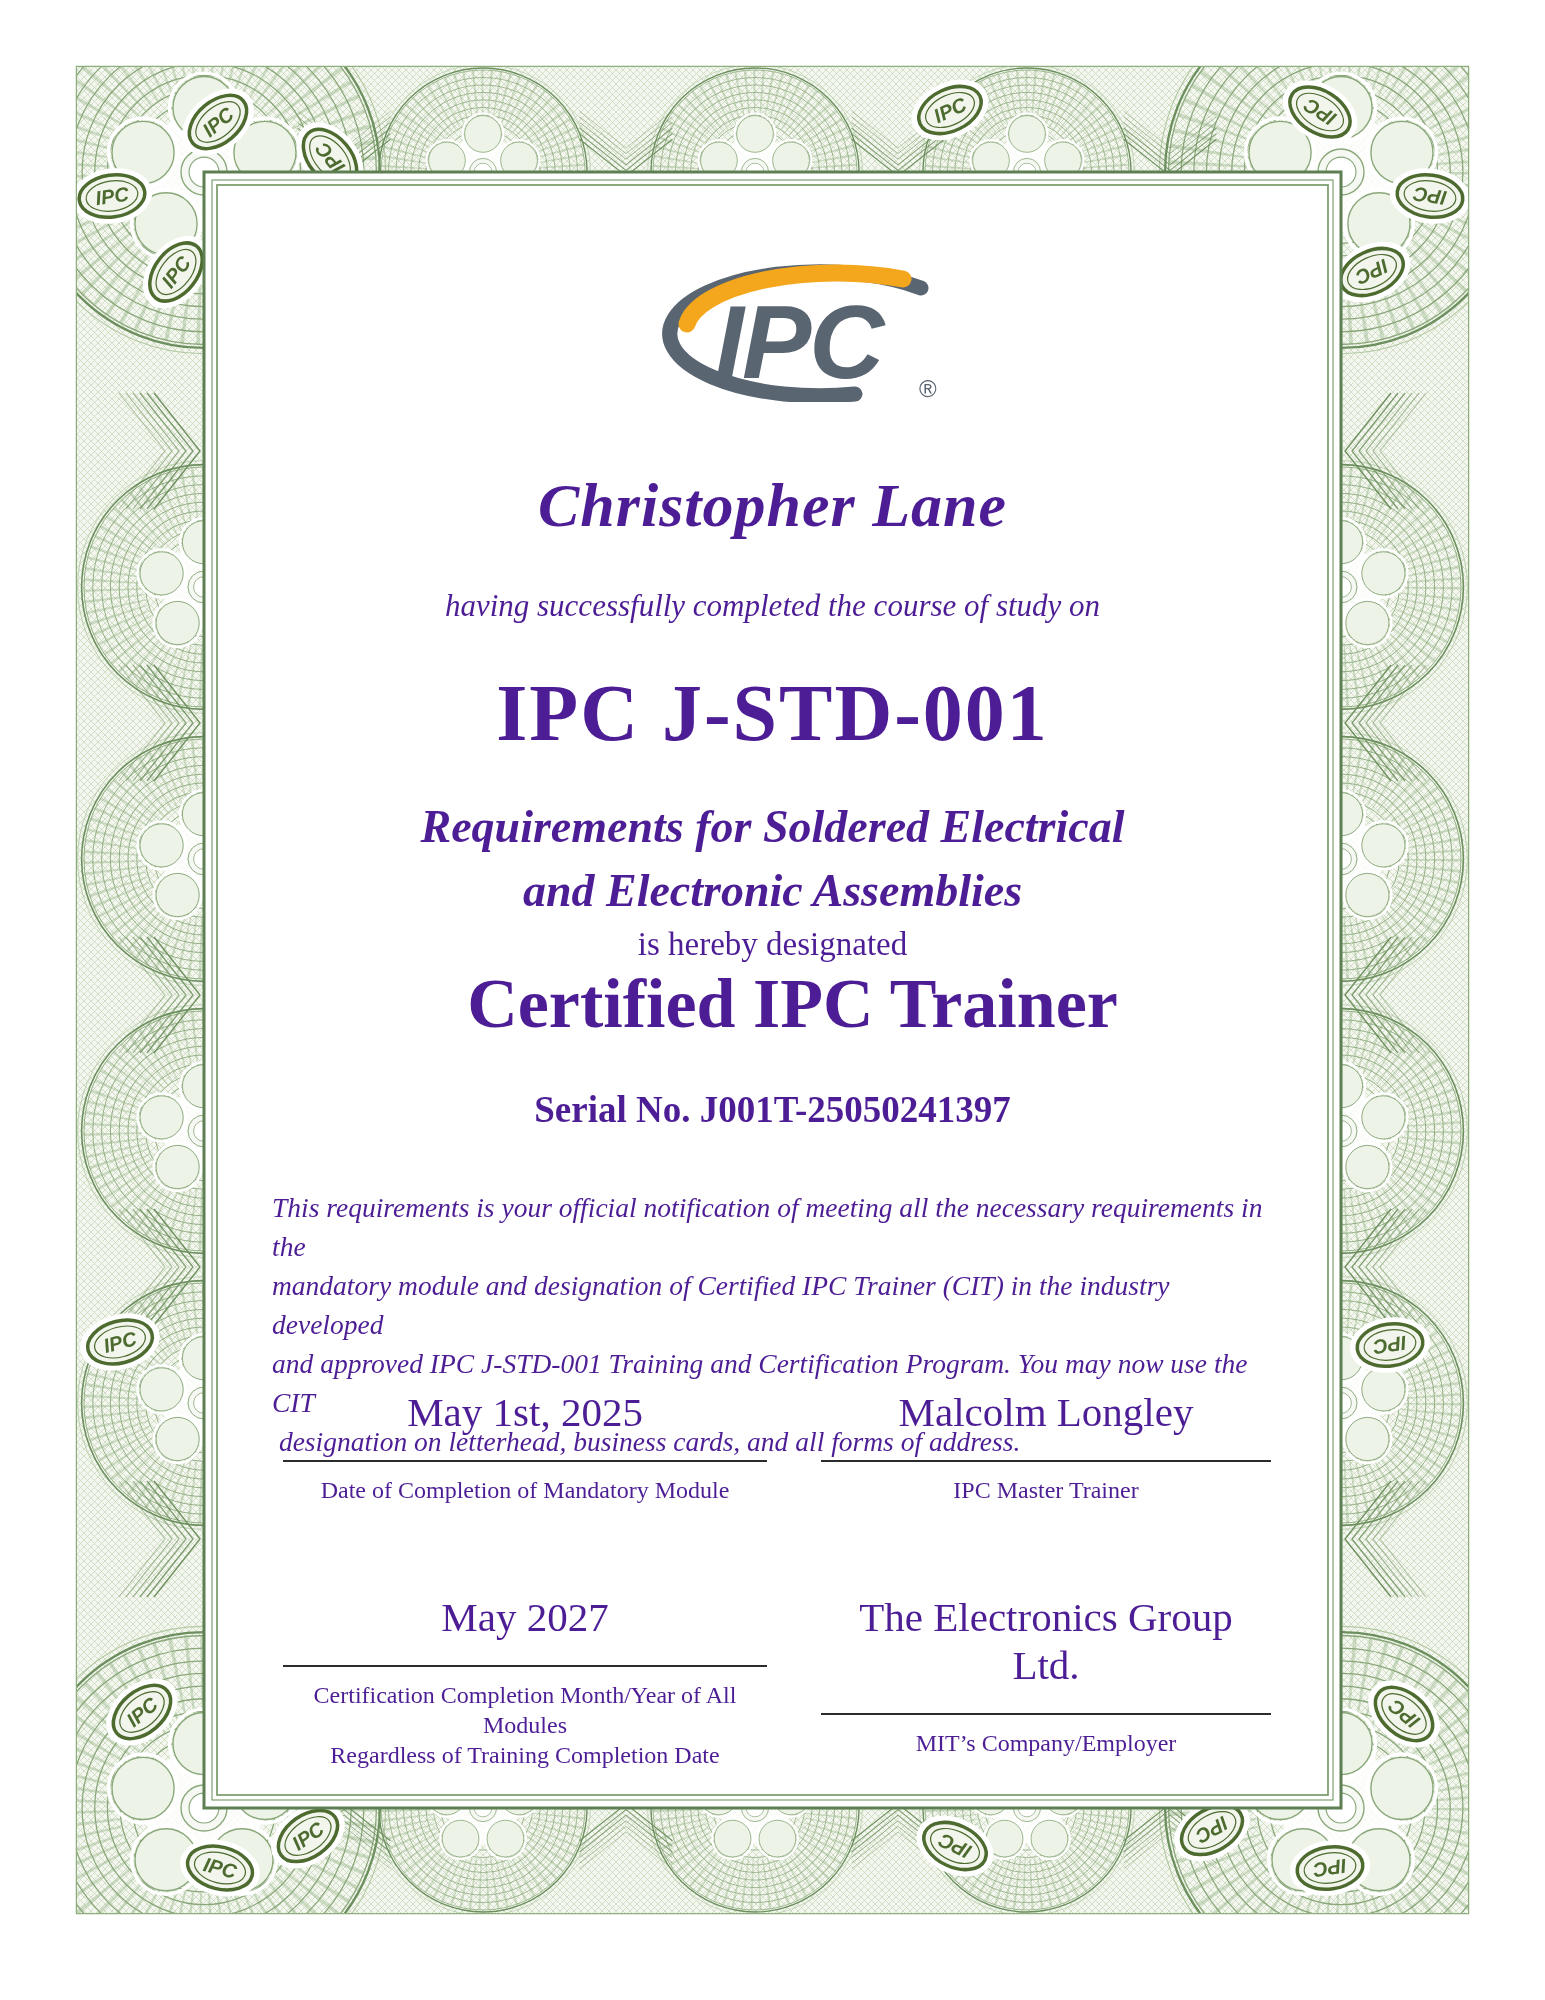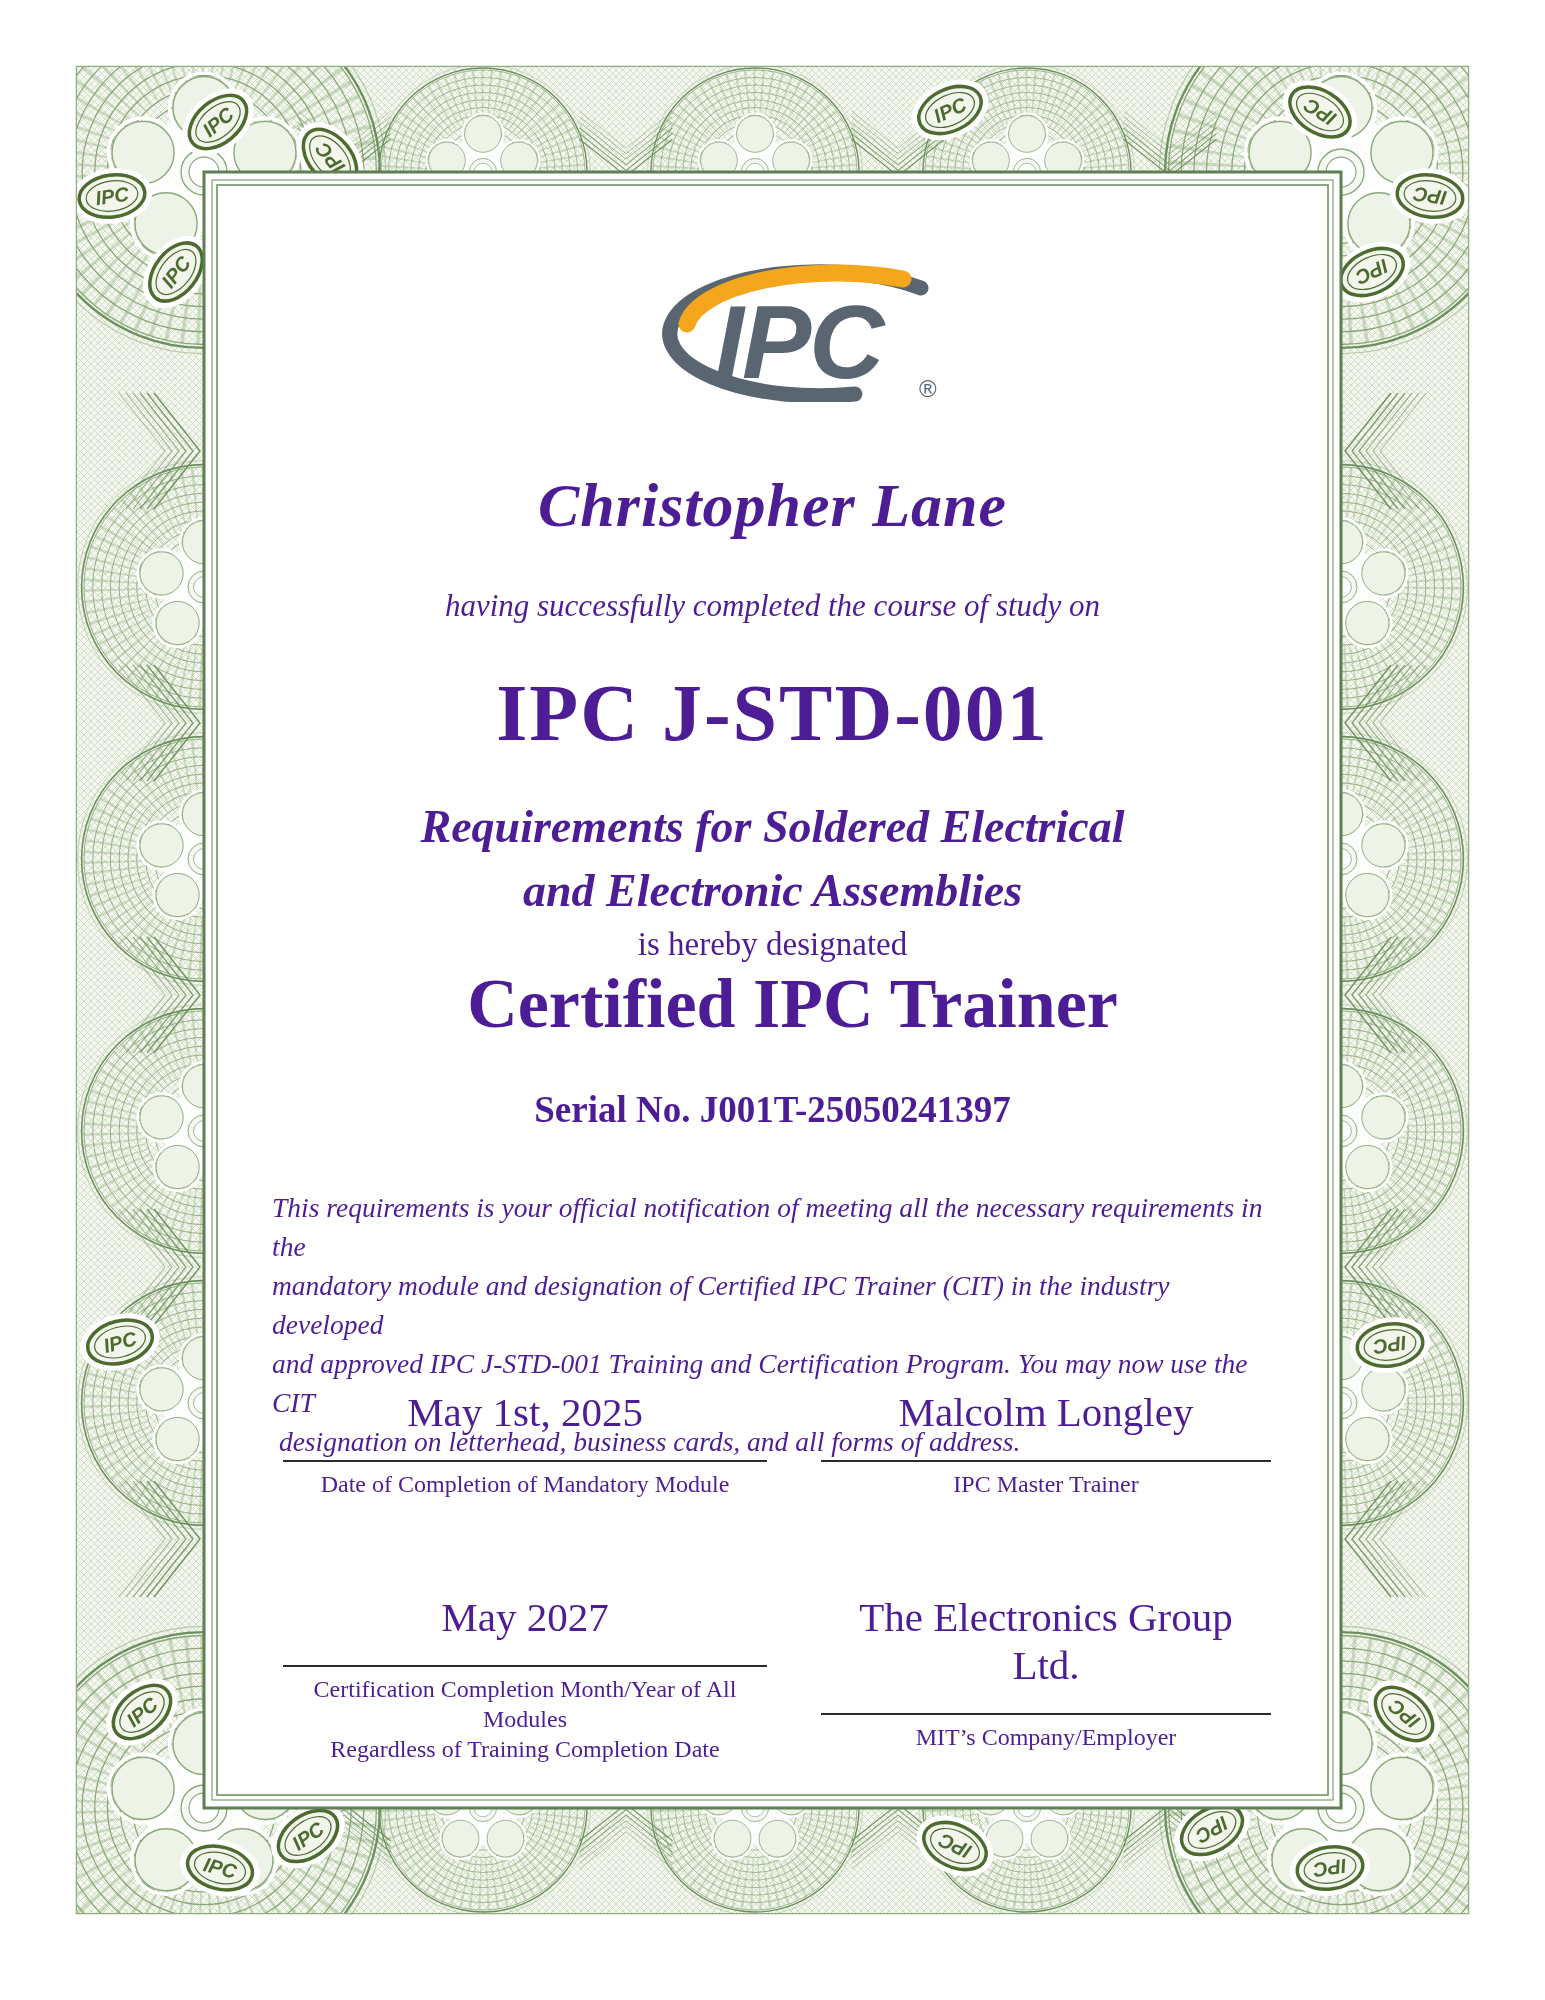--- a/index.html
+++ b/index.html
@@ -20,21 +20,21 @@
   .designation-intro { top:926px; font-size:33px; }
   .designation { top:964px; font-size:70px; font-weight:bold;padding-left:40px; }
   .serial { top:1088px; font-size:37px;font-weight:bold; }
 
   .body-par { top:1188px; left:272px; width:1000px; text-align:left;
               font-size:27.5px; font-style:italic; line-height:39px; }
   .body-par div { white-space:pre-wrap; }
 
   .sig { position:absolute; text-align:center; }
   .sig .value { font-size:41px; padding-bottom:24px; border-bottom:2px solid #2b2b2b; }
-  .sig .cap { font-size:24px; padding-top:7px; line-height:30px; }
+  .sig .cap { font-size:24px; padding-top:7px; line-height:30px;margin-top:6px; }
   .sig-r1l { left:283px;  top:1388px; width:484px; }
   .sig-r1r { left:821px;  top:1388px; width:450px; }
   .sig-r2l { left:283px;  top:1593px; width:484px; }
   .sig-r2r { left:821px;  top:1593px; width:450px; }
 </style>
 </head>
 <body>
 
 <div class="page">
 

